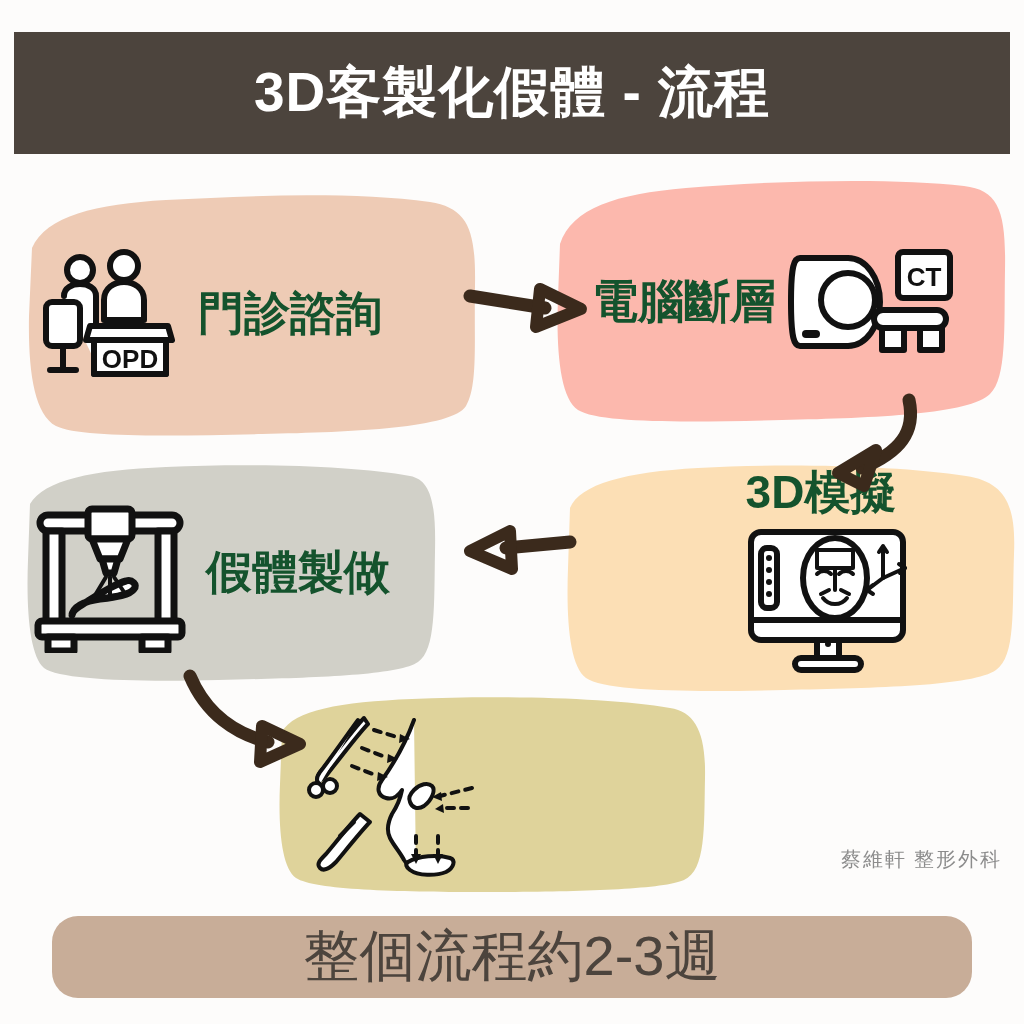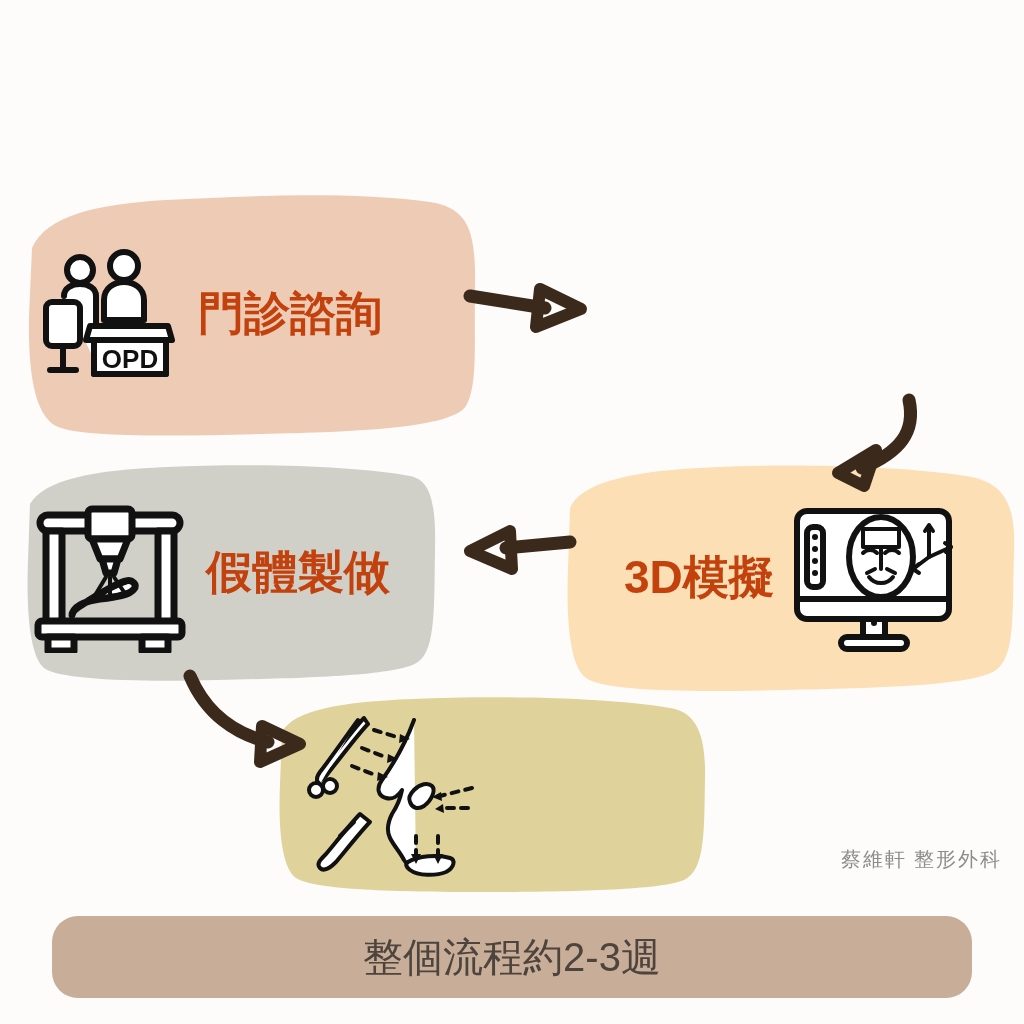--- a/index.html
+++ b/index.html
@@ -51,21 +51,21 @@
   }
   .step-inner {
     position: relative;
     z-index: 2;
     display: flex;
     align-items: center;
     width: 100%;
     height: 100%;
   }
   .step-label {
-    color: #c2410c;
+    color: #14532d;
     font-weight: bold;
     font-size: 46px;
     white-space: nowrap;
     letter-spacing: 0px;
     font-family: "Liberation Sans", "DejaVu Sans", sans-serif;
   }
   .icon-wrap {
     flex: none;
     display: flex;
     align-items: center;
@@ -74,21 +74,21 @@
 
   
   #step-opd      { left: 26px;  top: 190px; width: 452px; height: 248px; }
   #step-ct       { left: 556px; top: 178px; width: 452px; height: 248px; }
   #step-3d       { left: 566px; top: 462px; width: 452px; height: 232px; }
   #step-implant  { left: 26px;  top: 462px; width: 412px; height: 222px; }
   #step-surgery  { left: 278px; top: 694px; width: 430px; height: 200px; }
 
   #step-opd .step-inner     { padding-left: 12px;  }
   #step-ct .step-inner      { padding-left: 36px;  }
-  #step-3d .step-inner      { padding-left: 58px;  }
+  #step-3d .step-inner      { padding-left: 58px; flex-direction: column;  }
   #step-implant .step-inner { padding-left: 4px; gap: 16px;   }
   #step-surgery .step-inner { padding-left: 18px;  }
 
   
   #arrows {
     position: absolute;
     left: 0; top: 0;
     width: 1024px; height: 1024px;
     z-index: 5;
     pointer-events: none;
@@ -103,21 +103,21 @@
     height: 82px;
     background: #c8ad98;
     border-radius: 26px;
     display: flex;
     align-items: center;
     justify-content: center;
     z-index: 6;
   }
   #footer-text {
     color: #4c443d;
-    font-size: 40px;
+    font-size: 56px;
     font-weight: normal;
     white-space: nowrap;
     font-family: "Liberation Sans", "DejaVu Sans", sans-serif;
   }
 
   
   #signature {
     position: absolute;
     right: 22px;
     top: 846px;
@@ -127,20 +127,23 @@
     white-space: nowrap;
     z-index: 7;
     font-family: "Liberation Serif", "DejaVu Serif", serif;
   }
 </style>
 </head>
 <body>
 
 <div id="page">
 
+  <div id="title-bar">
+    <div id="title-text">3D客製化假體 - 流程</div>
+  </div>
 
   <div class="step" id="step-opd">
     <svg class="blob" viewBox="0 0 452 248" preserveAspectRatio="none">
       <path d="M6,58 C20,26 70,14 140,10 C230,5 330,2 404,12 C442,18 450,40 449,96
                C448,152 452,196 440,216 C426,238 330,242 236,244 C150,246 54,248 30,236
                C8,224 2,180 3,126 Z" fill="#eecbb5"></path>
     </svg>
     <div class="step-inner">
       <span class="icon-wrap">
         <svg width="160" height="140" viewBox="0 0 160 140">
@@ -162,20 +165,50 @@
             <rect x="56" y="96" width="72" height="34" fill="#ffffff"></rect>
             <path d="M56,130 L128,130"></path>
           </g>
           <text x="92" y="124" font-family="'Liberation Sans',sans-serif" font-size="26" font-weight="bold" fill="#111111" text-anchor="middle">OPD</text>
         </svg>
       </span>
       <span class="step-label">門診諮詢</span>
     </div>
   </div>
 
+  <div class="step" id="step-ct">
+    <svg class="blob" viewBox="0 0 452 248" preserveAspectRatio="none">
+      <path d="M4,66 C16,30 60,16 130,10 C226,2 340,0 408,8 C444,12 450,36 449,92
+               C448,150 451,200 434,216 C414,236 320,240 226,242 C140,244 44,246 22,232
+               C4,220 0,172 2,120 Z" fill="#fcb8ad"></path>
+    </svg>
+    <div class="step-inner">
+      <span class="step-label">電腦斷層</span>
+      <span class="icon-wrap" style="margin-left:10px;">
+        <svg width="168" height="120" viewBox="0 0 168 120">
+          <g fill="#ffffff" stroke="#111111" stroke-width="6" stroke-linecap="round" stroke-linejoin="round">
+
+            <path d="M14,16 L62,16 C80,16 94,36 94,60 C94,84 80,104 62,104 L14,104
+                     C8,104 5,96 5,60 C5,24 8,16 14,16 Z"></path>
+
+            <circle cx="62" cy="58" r="27"></circle>
+
+            <path d="M20,92 L30,92" stroke-width="8"></path>
+
+            <rect x="88" y="68" width="72" height="18" rx="9"></rect>
+            <rect x="96" y="86" width="22" height="22"></rect>
+            <rect x="134" y="86" width="22" height="22"></rect>
+
+            <rect x="112" y="10" width="52" height="46" rx="5"></rect>
+          </g>
+          <text x="138" y="44" font-family="'Liberation Sans',sans-serif" font-size="26" font-weight="bold" fill="#111111" text-anchor="middle">CT</text>
+        </svg>
+      </span>
+    </div>
+  </div>
 
   <div class="step" id="step-3d">
     <svg class="blob" viewBox="0 0 452 232" preserveAspectRatio="none">
       <path d="M4,46 C14,22 60,10 132,6 C222,1 334,4 400,14 C440,20 450,44 448,92
                C446,148 450,194 430,208 C408,224 310,226 218,228 C130,230 40,230 20,216
                C4,204 0,160 2,106 Z" fill="#fcdfb5"></path>
     </svg>
     <div class="step-inner">
       <span class="step-label">3D模擬</span>
       <span class="icon-wrap" style="margin-left:14px;">

